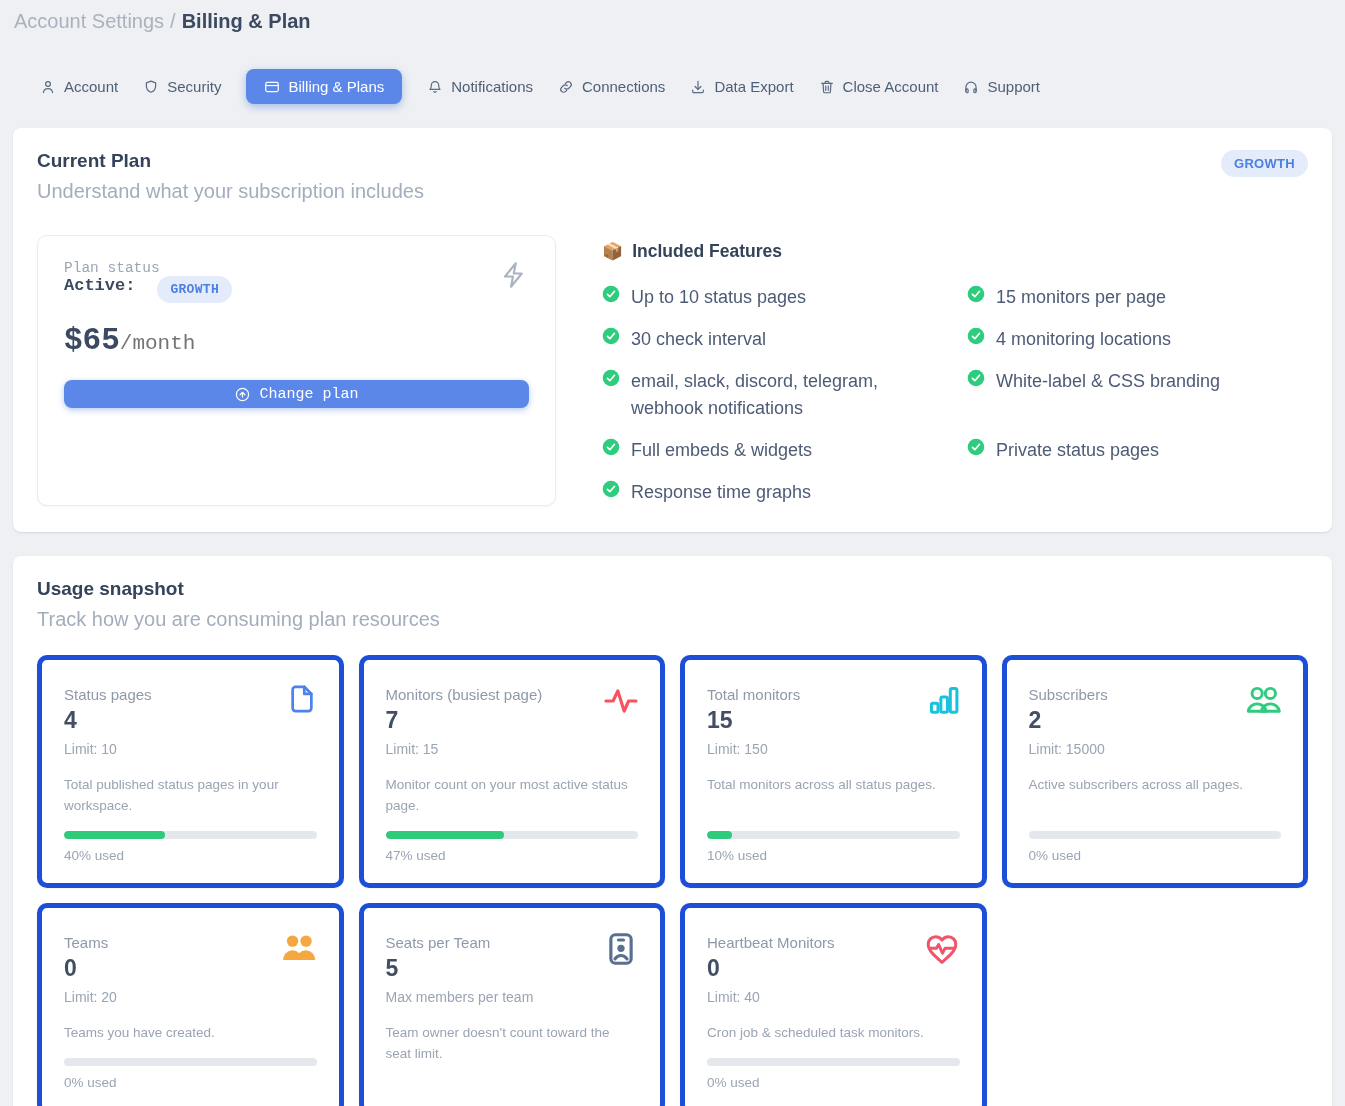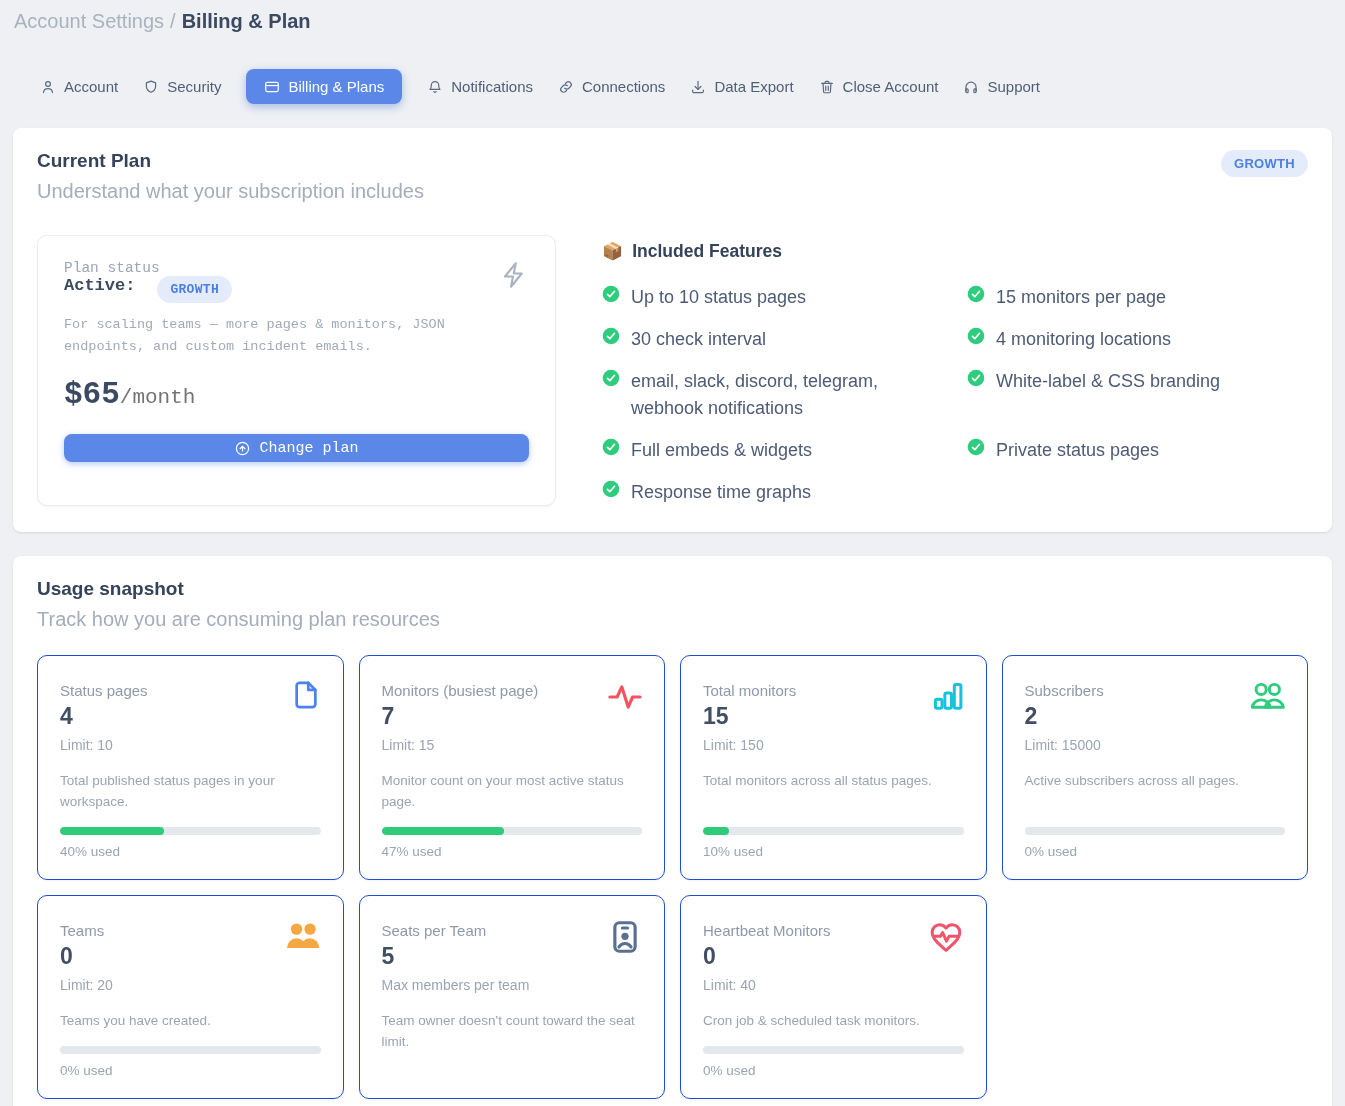--- a/index.html
+++ b/index.html
@@ -54,21 +54,21 @@
 
   .features{flex:1; padding-top:6px;}
   .features-title{display:flex; align-items:center; gap:9px; font-size:17.5px; font-weight:700; color:#35435a;}
   .pkg{font-size:17px; line-height:1;}
   .features-grid{display:grid; grid-template-columns:1fr 1fr; column-gap:24px; row-gap:15px; margin-top:22px;}
   .feature{display:flex; align-items:flex-start; gap:11px; font-size:18px; color:var(--mid); line-height:1.5;}
   .check{flex:none; color:var(--check); line-height:0; margin-top:1px;}
   .feature-text{max-width:300px;}
 
   .usage-grid{display:grid; grid-template-columns:repeat(4,1fr); gap:15px; margin-top:24px;}
-  .ucard{border:1px solid #1d4ed8; border-radius:10px; background:#fff; position:relative;
+  .ucard{border:5px solid #1d4ed8; border-radius:10px; background:#fff; position:relative;
        padding:26px 22px 20px; display:flex; flex-direction:column;
        box-shadow:0 1px 2px rgba(23,43,77,.05);}
   .ucard-icon{position:absolute; top:22px; right:20px; line-height:0;}
   .ucard-title{font-size:15px; color:#8e99a9; padding-right:50px;}
   .ucard-value{font-size:23px; font-weight:700; color:#414e63; margin-top:4px;}
   .ucard-limit{font-size:14px; color:var(--gray); margin-top:7px;}
   .ucard-desc{font-size:13.5px; color:var(--gray); line-height:1.55; margin-top:18px; flex:1; padding-bottom:14px;}
   .track{height:8px; border-radius:4px; background:var(--track); overflow:hidden;}
   .fill{height:100%; border-radius:4px; background:var(--progress); width:0;}
   .ucard-pct{font-size:13.5px; color:var(--gray); margin-top:9px;}
@@ -173,21 +173,20 @@
         <span class="zap">
           <svg viewBox="0 0 24 24" width="30" height="30" fill="none" stroke="#aab3c0" stroke-width="1.7" stroke-linejoin="round" stroke-linecap="round">
               <path d="M13.4 2.6L4.8 13.2h6.4l-1.6 8.2 8.6-10.6h-6.4z"></path>
             </svg>
         </span>
         <div class="plan-status-label">Plan status</div>
         <div class="plan-active-row">
           <span class="plan-active">Active:</span>
           <span class="badge">GROWTH</span>
         </div>
-        <p class="plan-desc">For scaling teams — more pages &amp; monitors, JSON endpoints, and custom incident emails.</p>
         <div class="price">
           <span class="price-amount">$65</span><span class="price-period">/month</span>
         </div>
         <button class="change-btn">
           <span class="btn-icon">
             <svg viewBox="0 0 24 24" width="17" height="17" fill="none" stroke="#fff" stroke-width="1.7" stroke-linecap="round" stroke-linejoin="round">
                 <circle cx="12" cy="12" r="8.6"></circle>
                 <path d="M8.6 12.3L12 8.9l3.4 3.4"></path>
                 <path d="M12 8.9v6.6"></path>
               </svg>

